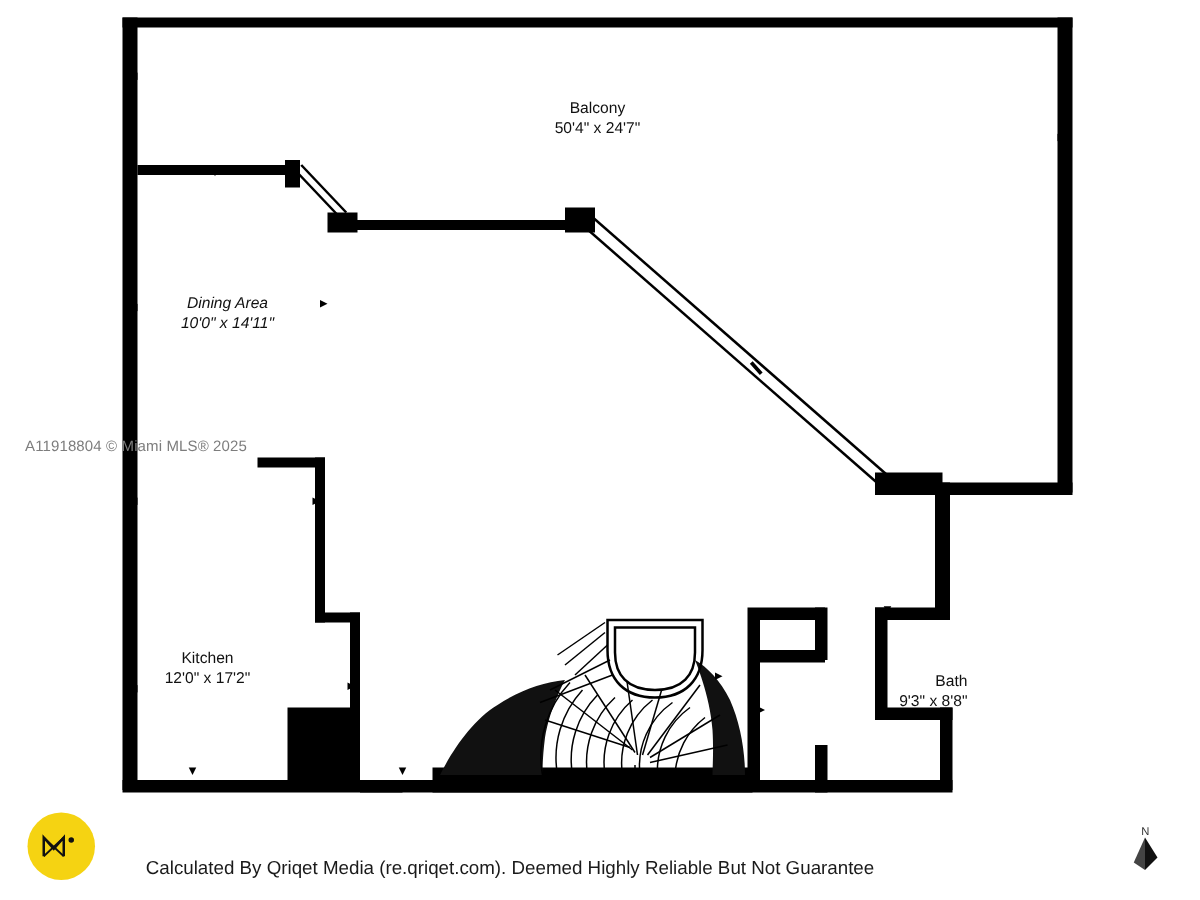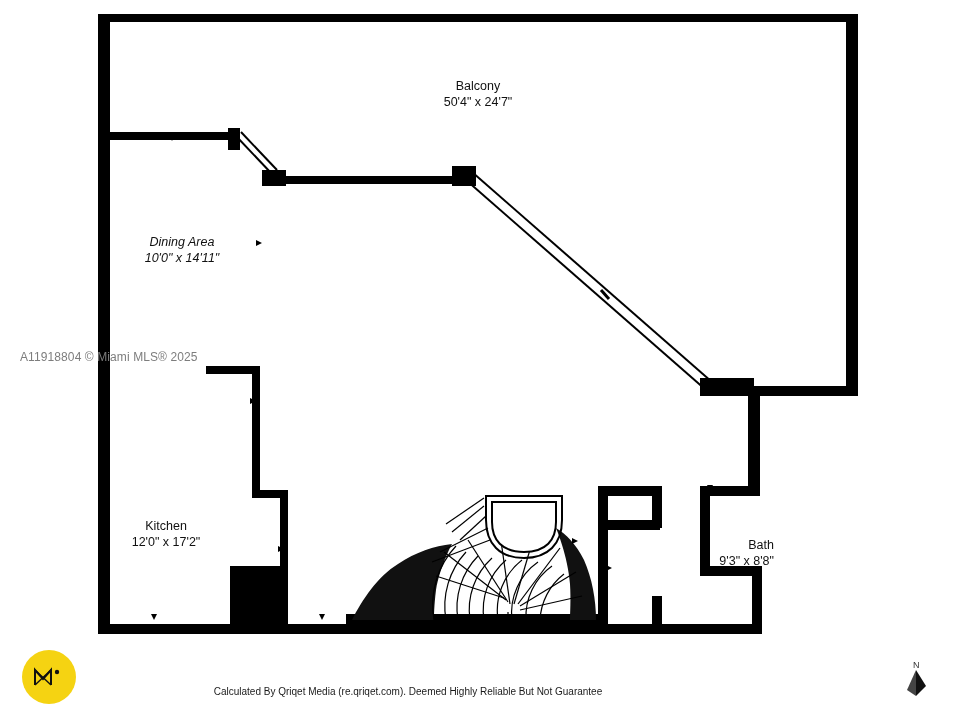--- a/index.html
+++ b/index.html
@@ -50,21 +50,21 @@
     white-space: nowrap;
     font-family: "Liberation Sans", sans-serif;
     padding-left: 20px;
   }
   .footer-note {
     position: absolute;
     left: 0;
     right: 0;
     top: 686px;
     text-align: center;
-    font-size: 10px;
+    font-size: 15px;
     color: #1a1a1a;
     font-family: "Liberation Sans", sans-serif;
   }
   .logo-badge {
     position: absolute;
     left: 22px;
     top: 650px;
     width: 54px;
     height: 54px;
     border-radius: 50%;

